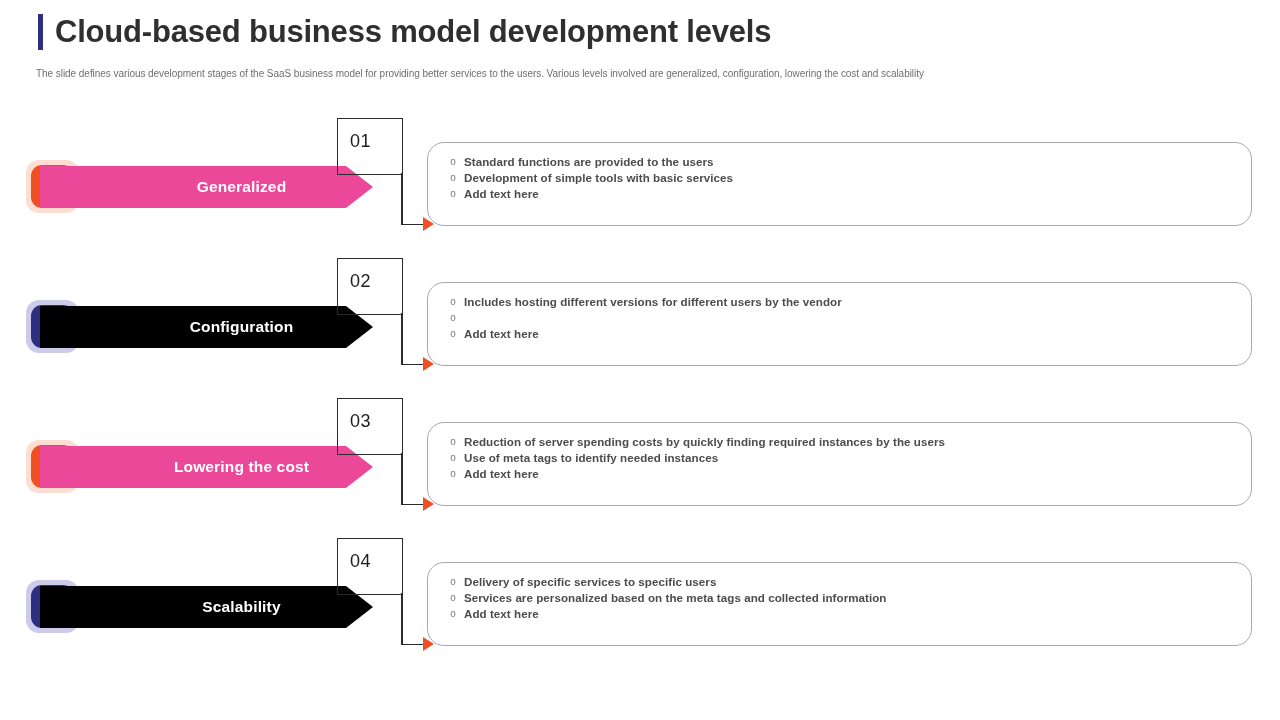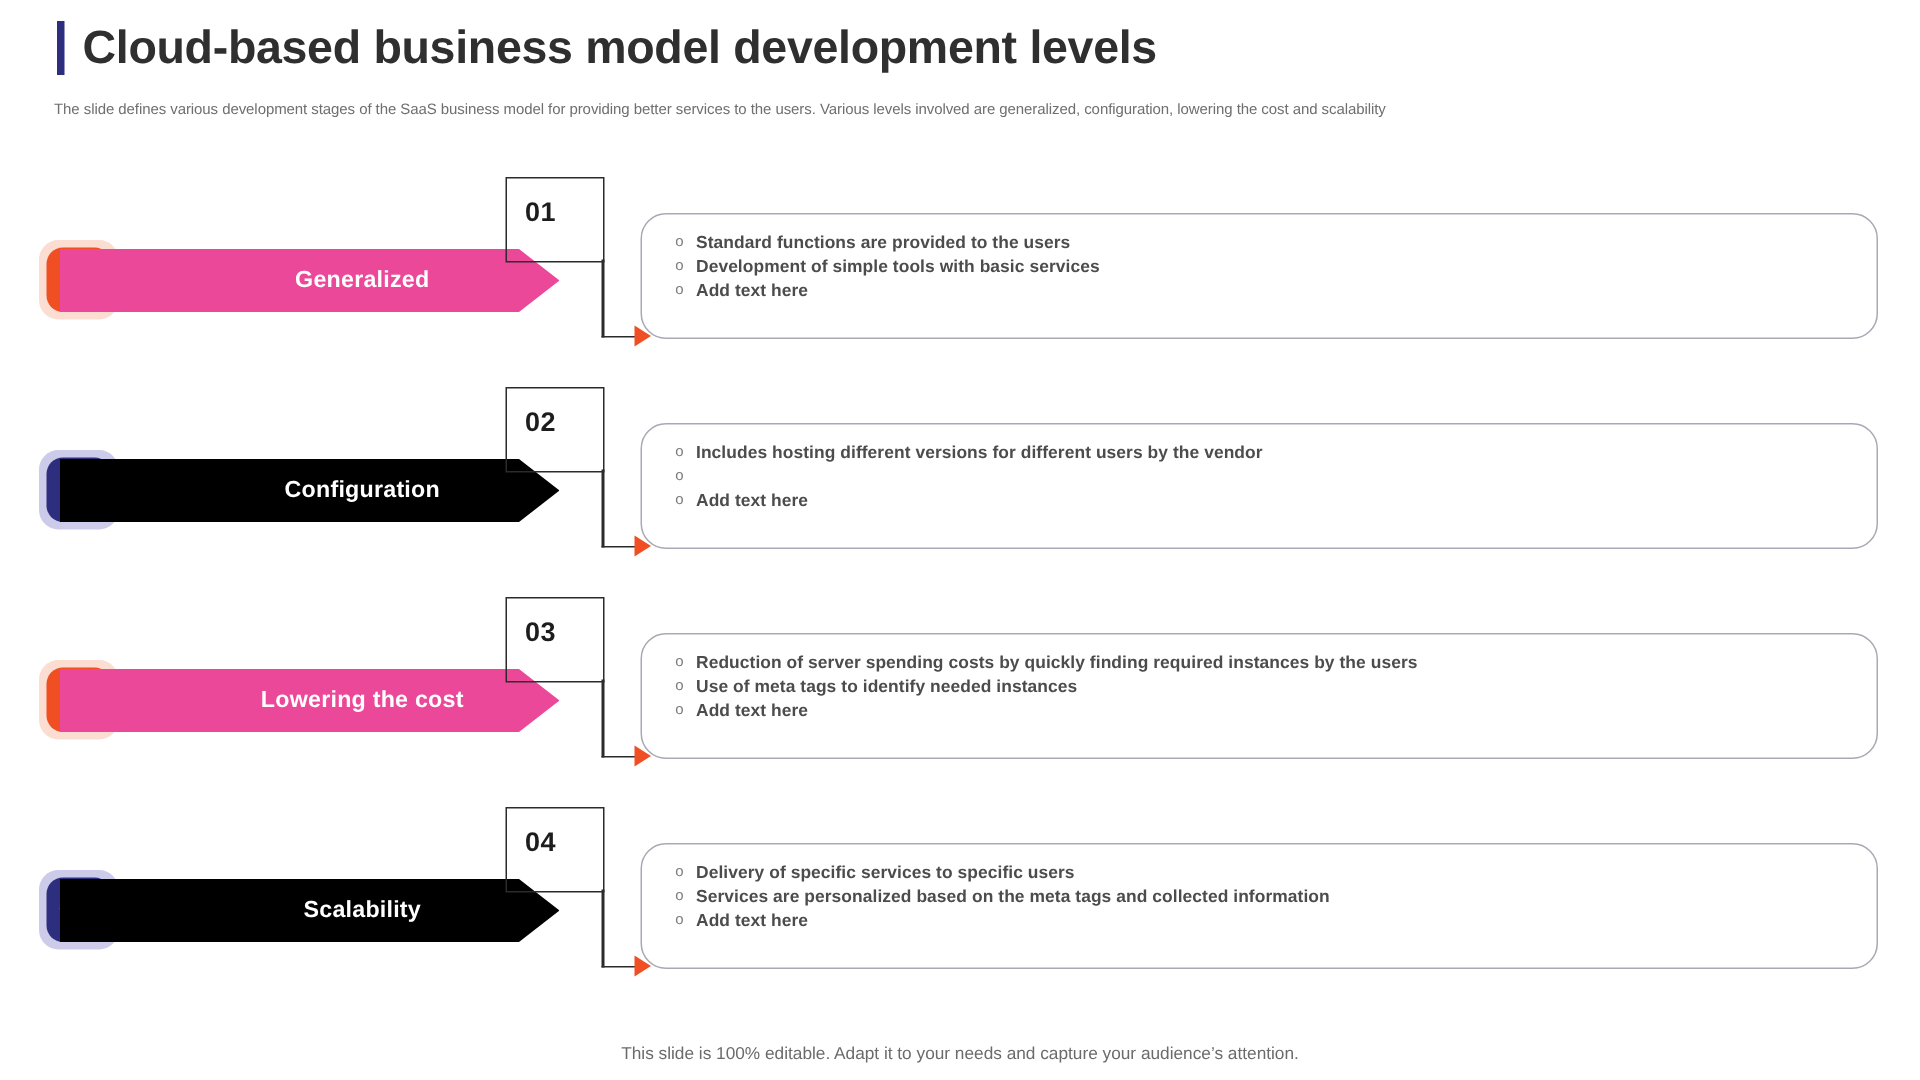--- a/index.html
+++ b/index.html
@@ -132,21 +132,21 @@
     width: 66px;
     height: 57px;
     border: 1.6px solid #2b2b2b;
     background: transparent;
   }
   .conn-num {
     position: absolute;
     left: 13px;
     top: 13px;
     font-size: 18px;
-    font-weight: 700;
+    font-weight: 400;
     color: #1d1d1d;
     letter-spacing: 0.4px;
   }
   
   .conn-vert {
     position: absolute;
     left: 64.4px;
     top: 55px;
     width: 1.6px;
     height: 52px;
@@ -408,15 +408,14 @@
         <span class="bullet-mark">o</span>
         <span class="bullet-text">Services are personalized based on the meta tags and collected information</span>
       </div>
       <div class="bullet-row">
         <span class="bullet-mark">o</span>
         <span class="bullet-text">Add text here</span>
       </div>
     </div>
   </div>
 
-  <div id="footer-note">This slide is 100% editable. Adapt it to your needs and capture your audience’s attention.</div>
 
 </div>
 
 </body></html>

